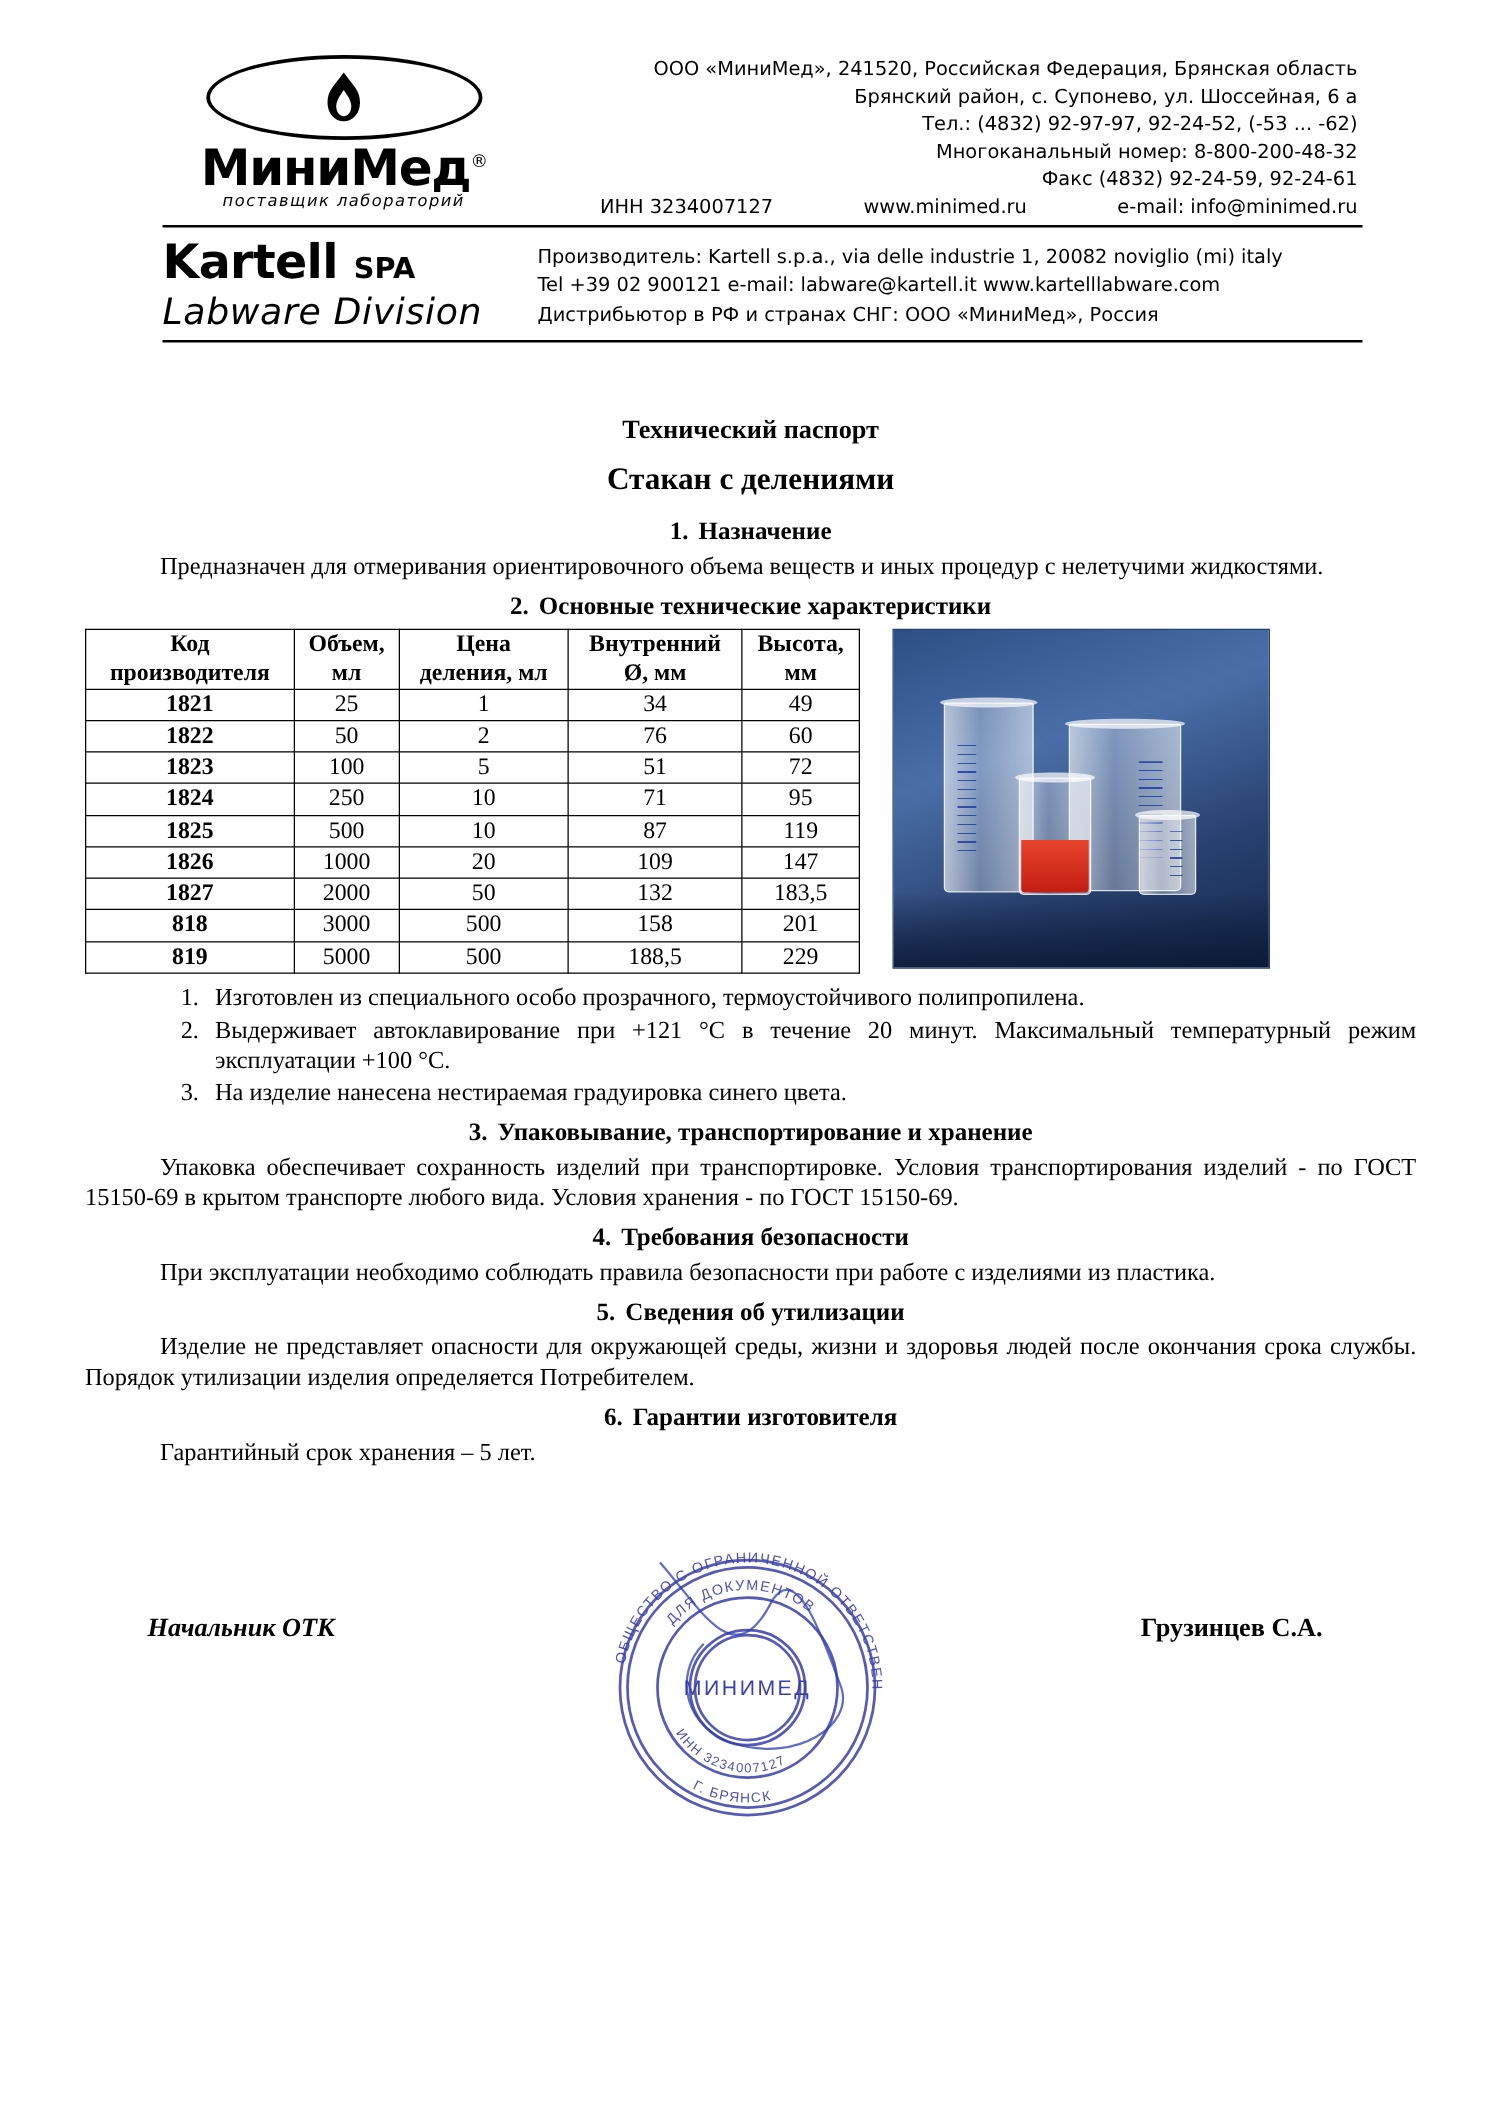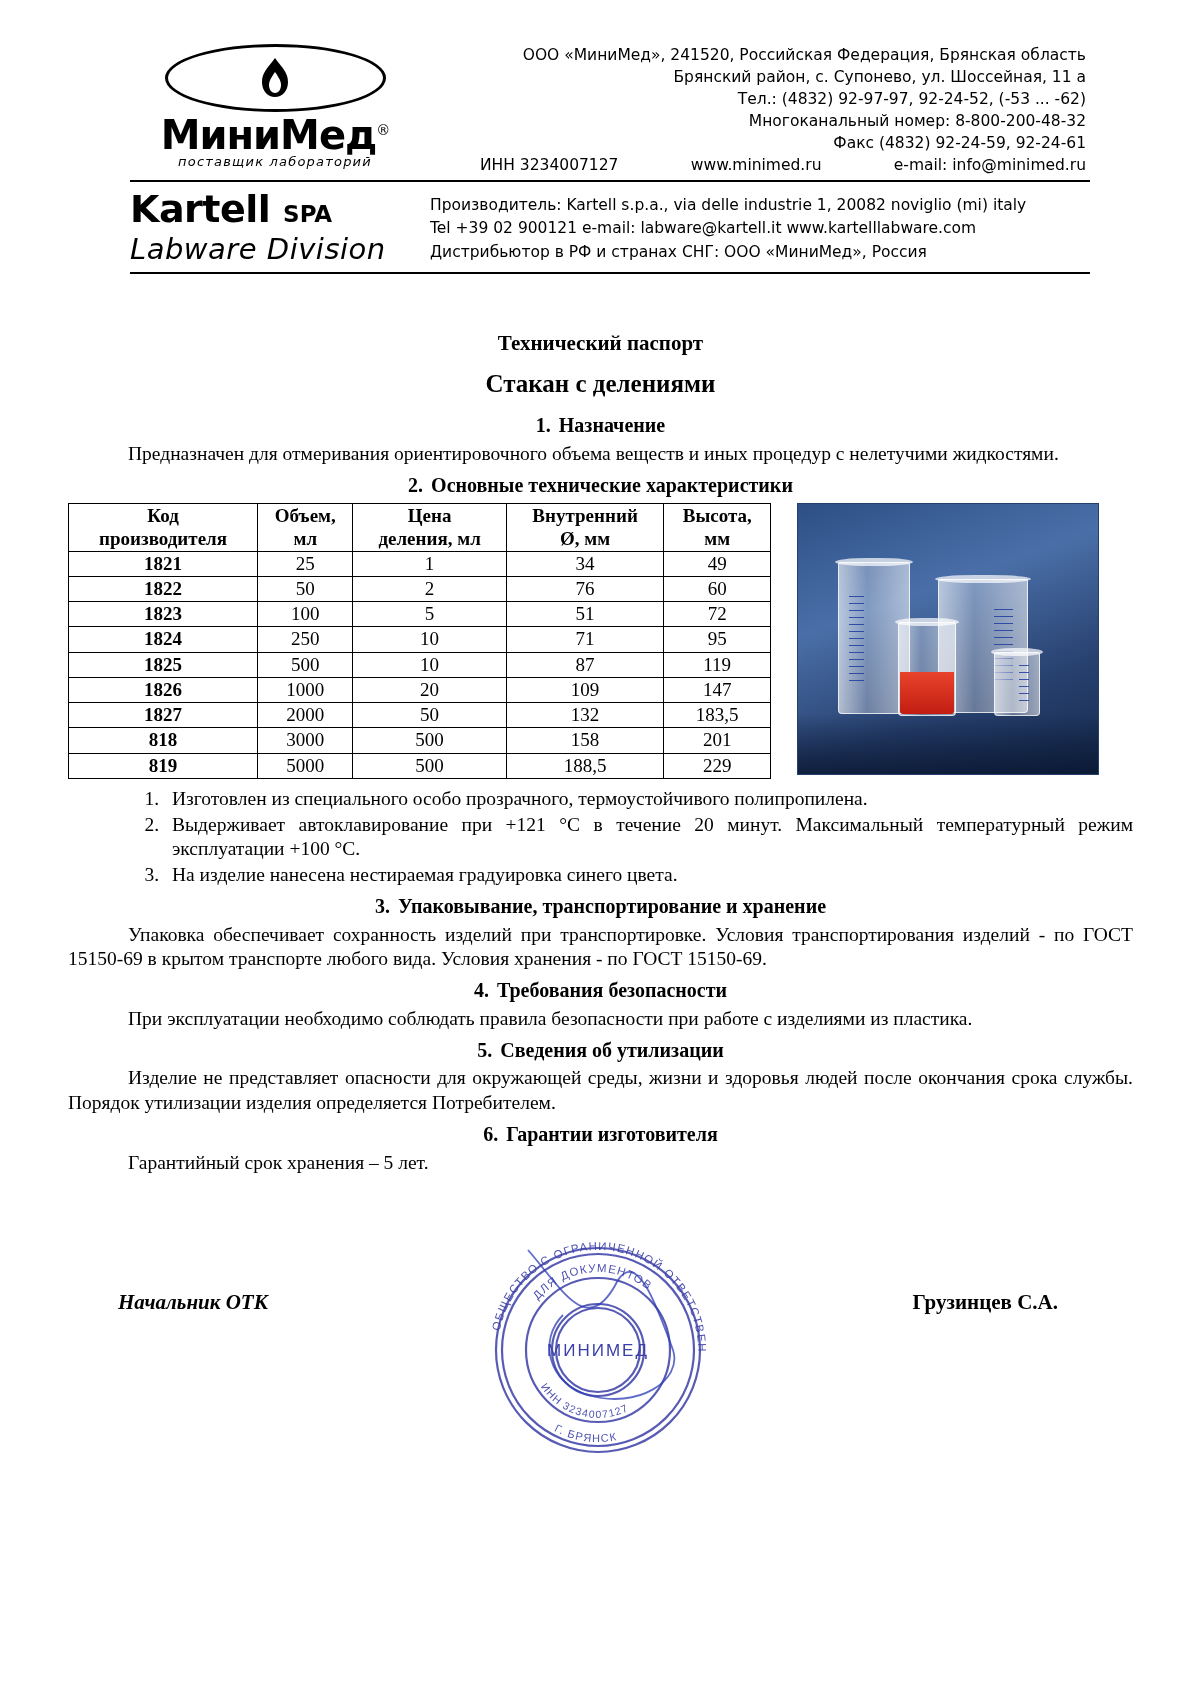--- a/index.html
+++ b/index.html
@@ -176,21 +176,21 @@
   }
 
   
   .table-row {
     display: flex;
     align-items: flex-start;
     margin-top: 6px;
   }
   table.spec {
     border-collapse: collapse;
-    width: 703px;
+    width: 620px;
     font-size: 19px;
   }
   table.spec td, table.spec th {
     border: 1px solid #000;
     text-align: center;
     padding: 1px 3px;
     line-height: 1.17;
   }
   table.spec th {
     font-weight: bold;
@@ -299,21 +299,21 @@
           <svg class="flame" viewBox="0 0 54 44">
             <path d="M27 2 C20 12 14 16 14 26 C14 35 20 41 27 41 C34 41 40 35 40 26 C40 16 34 12 27 2 Z" fill="#000"></path>
             <path d="M27 16 C23 22 21 25 21 29 C21 34 24 37 27 37 C30 37 33 34 33 29 C33 25 31 22 27 16 Z" fill="#fff"></path>
           </svg>
         </div>
         <div class="logo-word"><span>МиниМед</span><span class="reg">®</span></div>
         <div class="logo-sub">поставщик лабораторий</div>
       </div>
       <div class="header-contacts">
         <div>ООО «МиниМед», 241520, Российская Федерация, Брянская область</div>
-        <div>Брянский район, с. Супонево,  ул. Шоссейная, 11 а</div>
+        <div>Брянский район, с. Супонево,  ул. Шоссейная, 6 а</div>
         <div>Тел.: (4832) 92-97-97, 92-24-52, (-53 ... -62)</div>
         <div>Многоканальный номер: 8-800-200-48-32</div>
         <div>Факс (4832) 92-24-59, 92-24-61</div>
         <div class="inn-line">
           <span>ИНН 3234007127</span>
           <span>www.minimed.ru</span>
           <span>e-mail: info@minimed.ru</span>
         </div>
       </div>
     </div>

